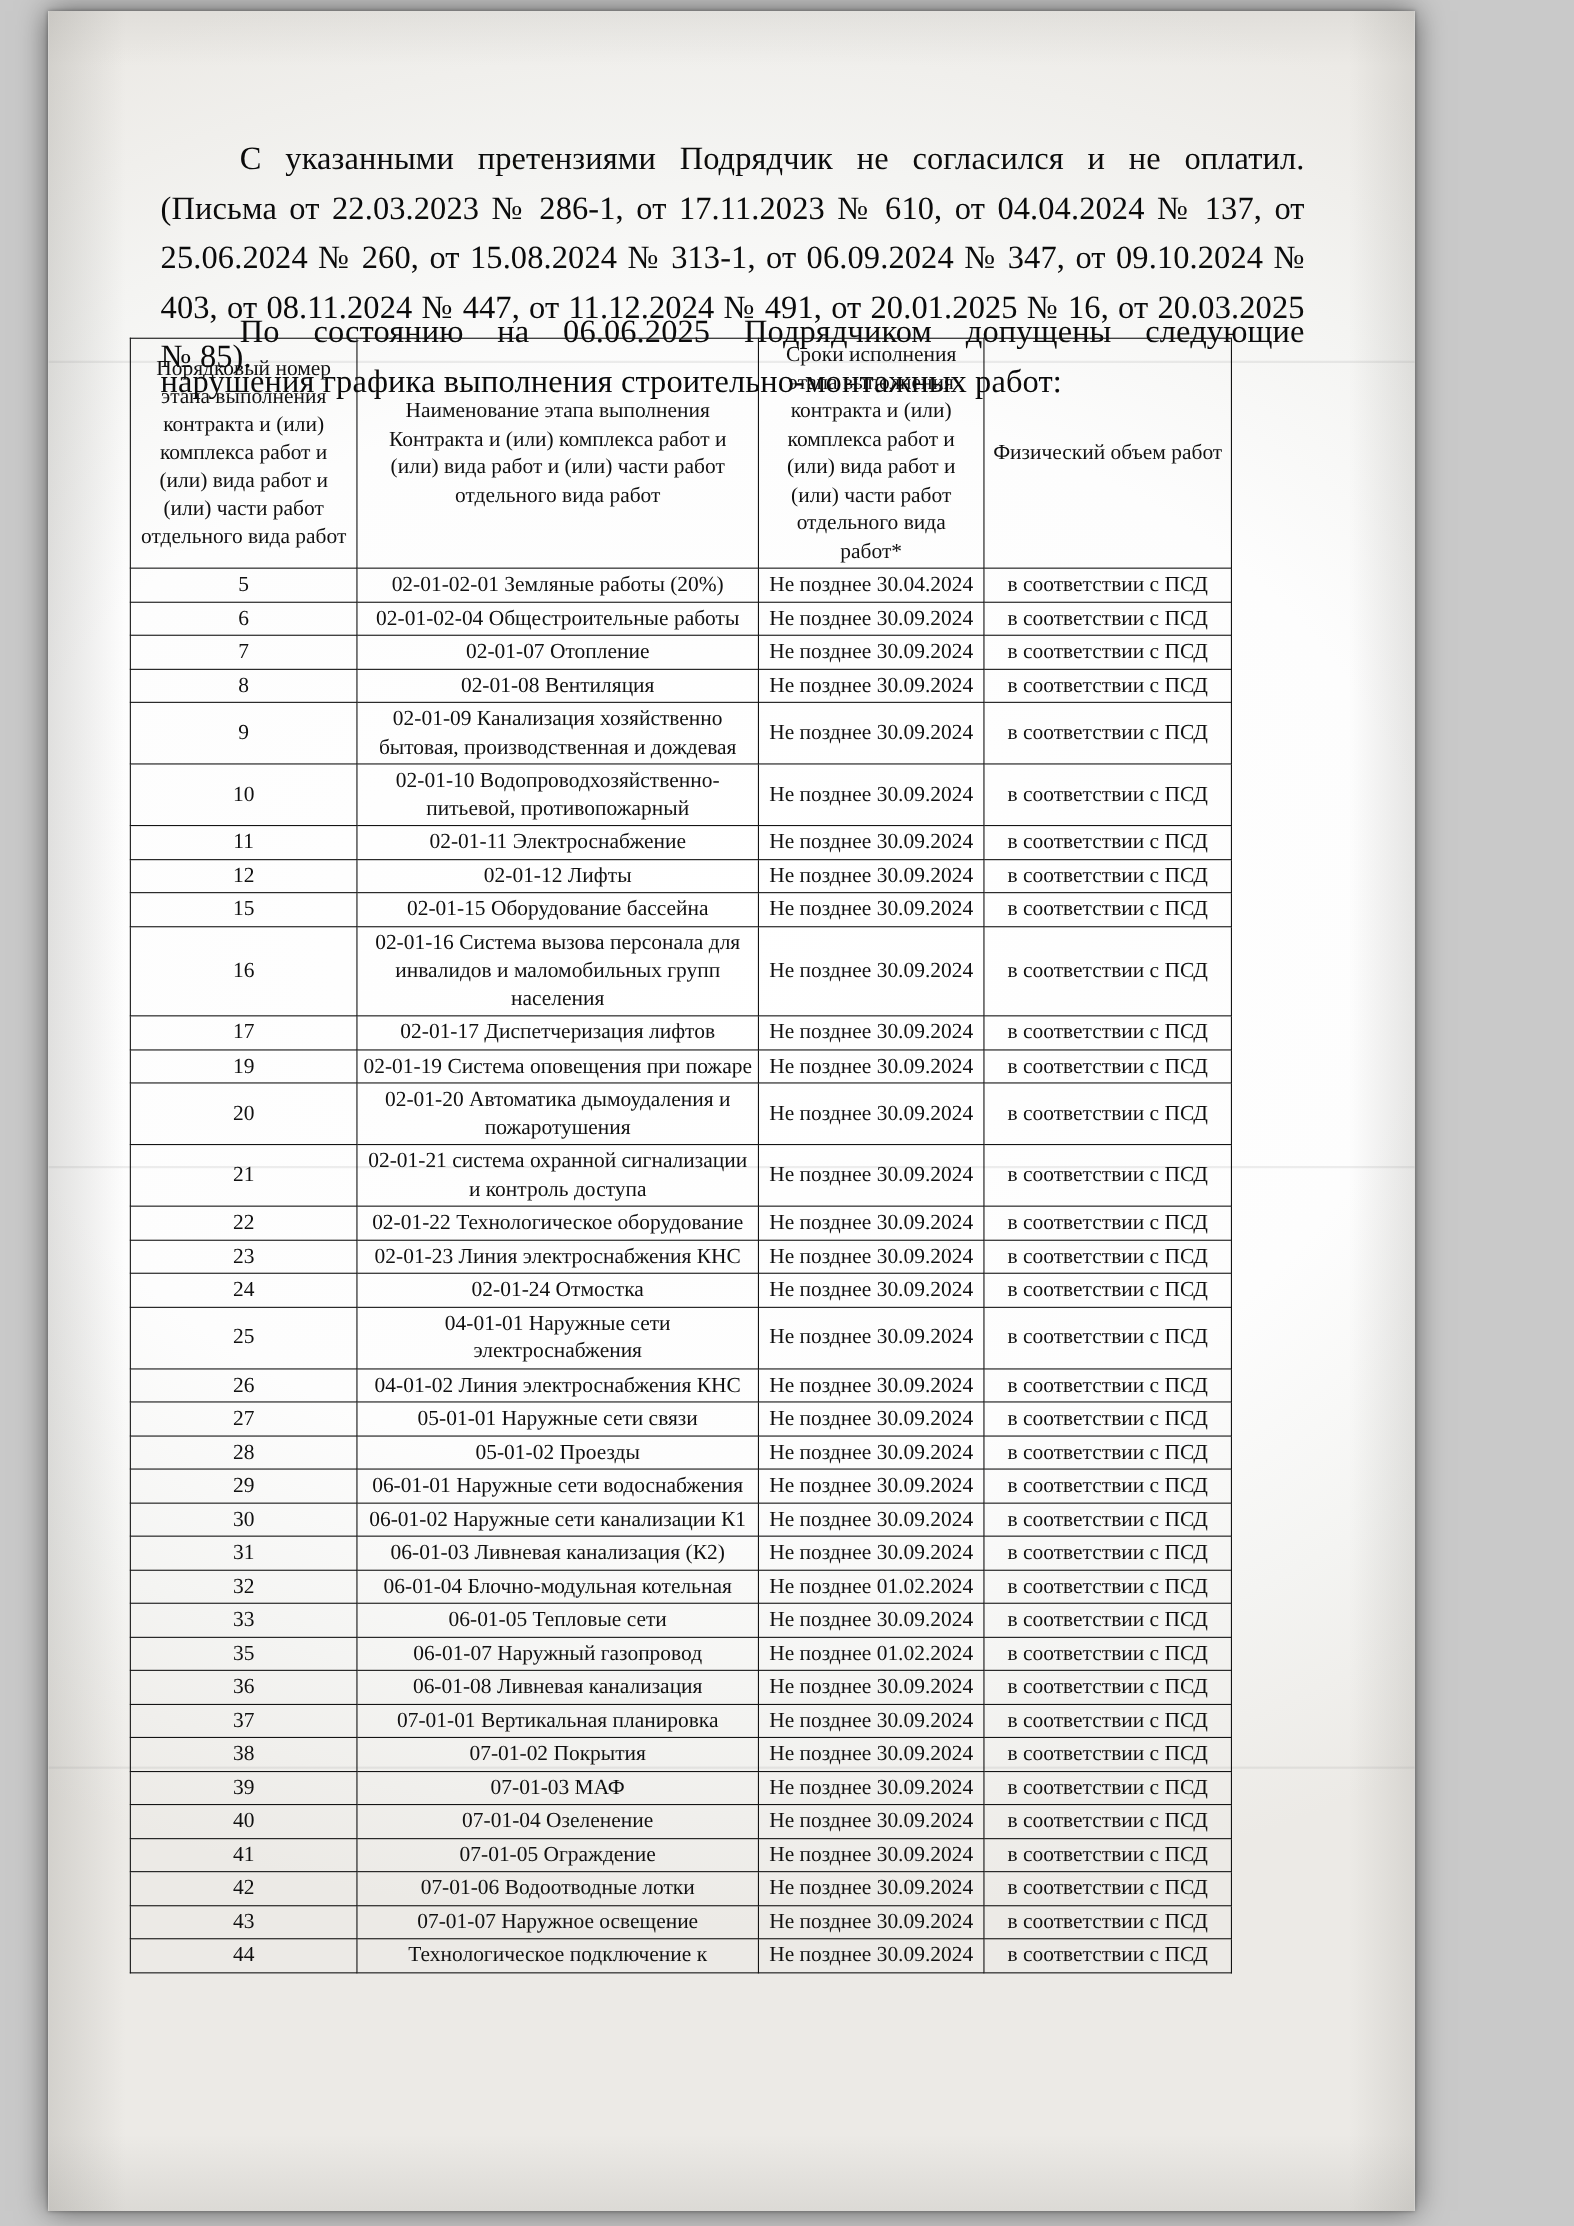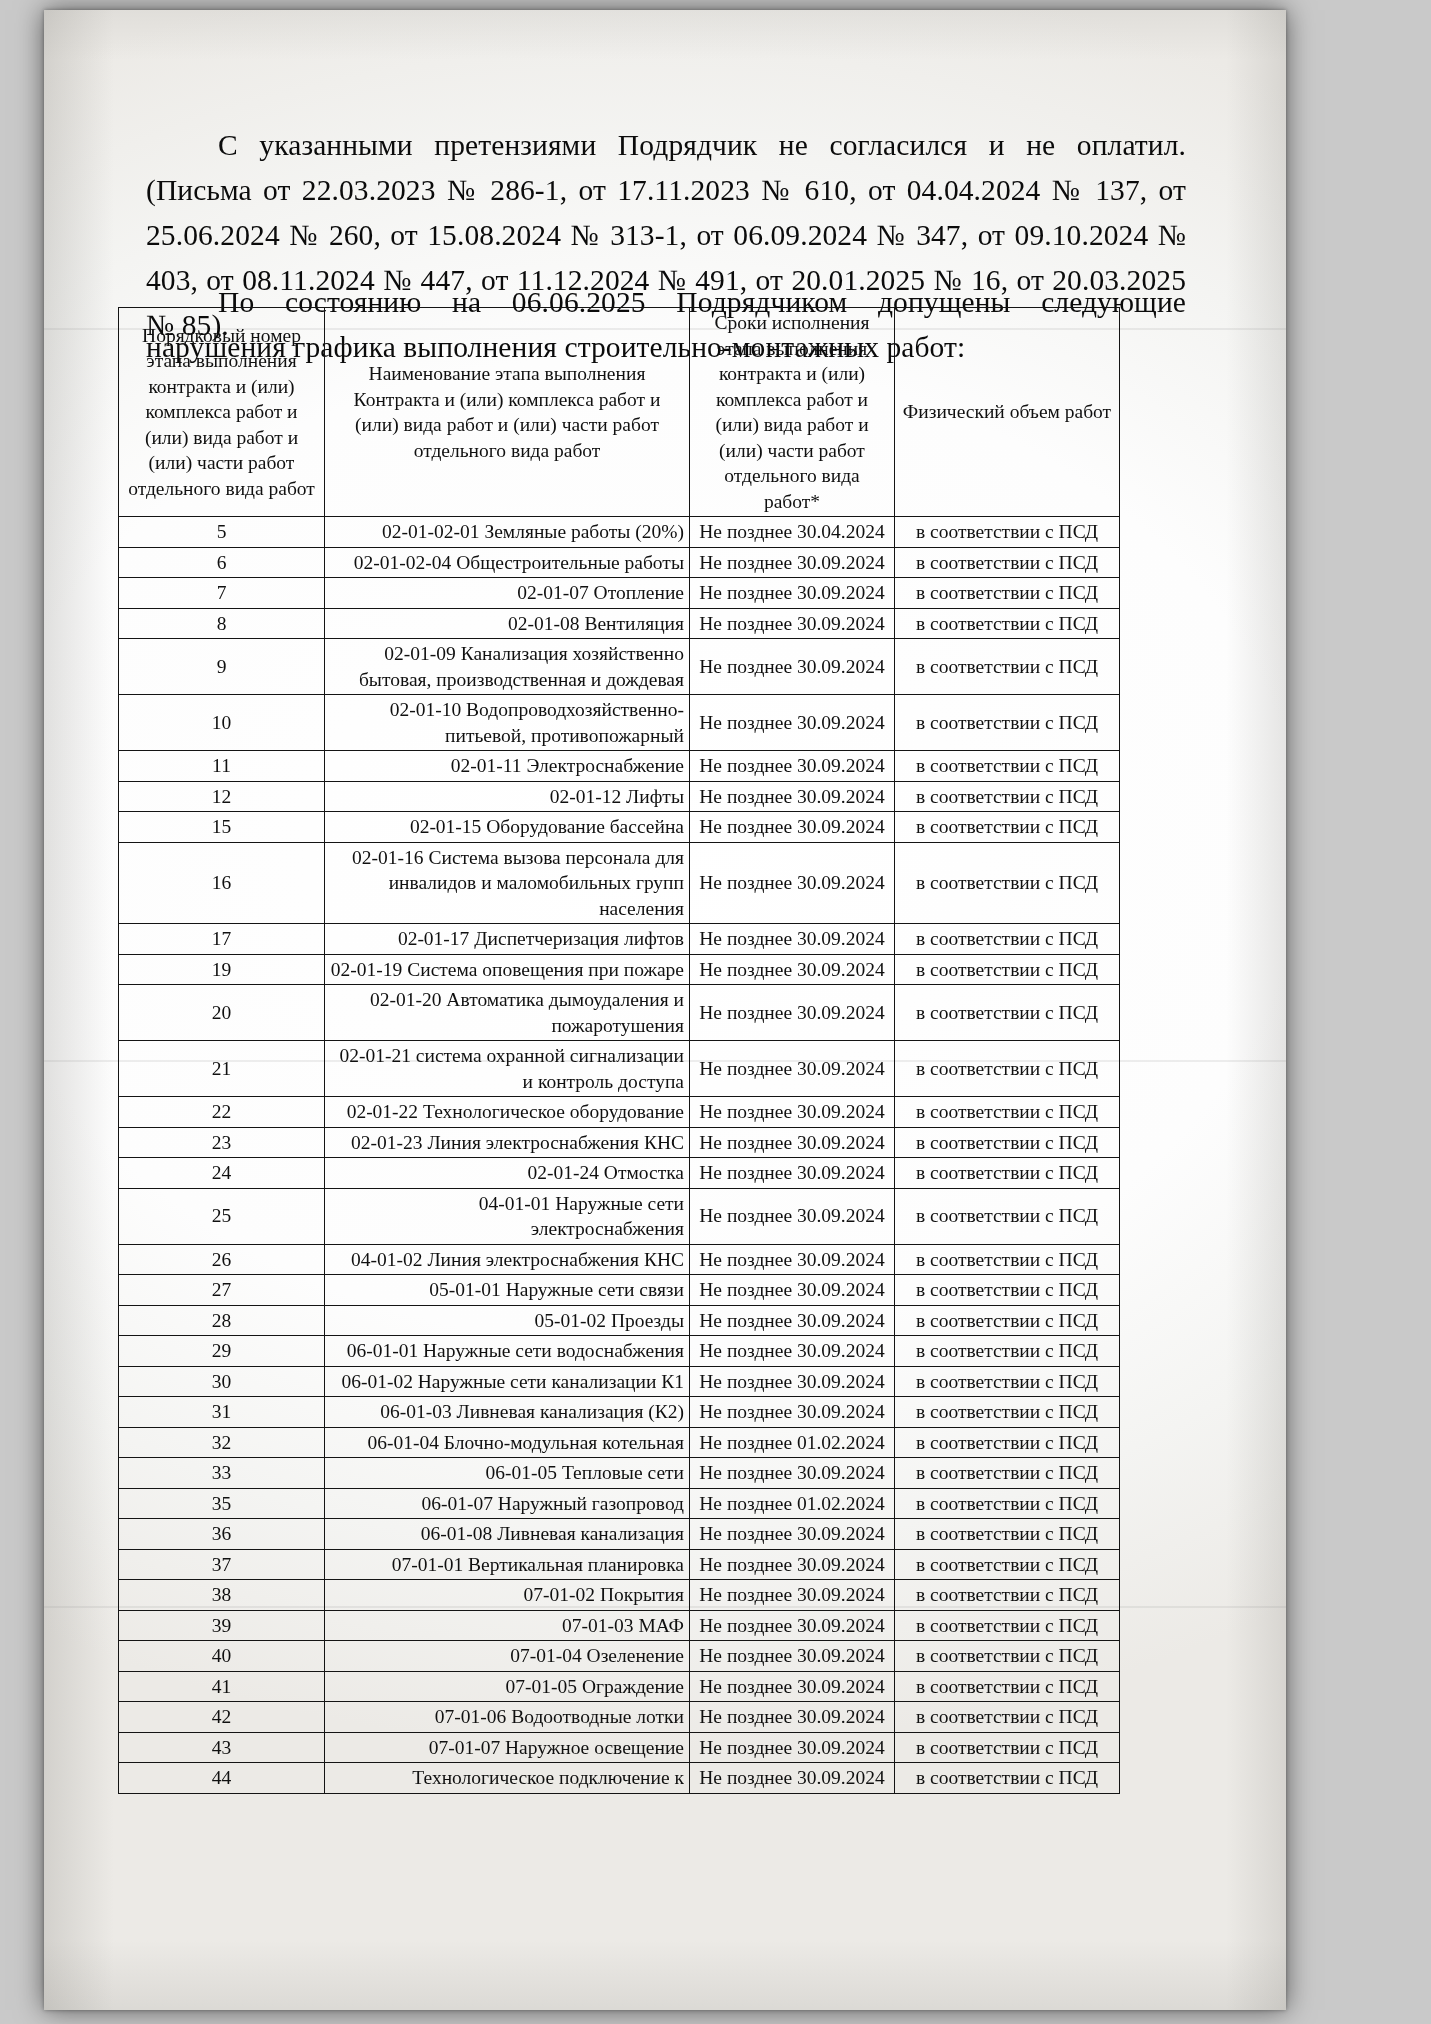--- a/index.html
+++ b/index.html
@@ -90,21 +90,21 @@
   col.c3 { width: 205px; }
   col.c4 { width: 225px; }
 
   td.hd {
     text-align: center;
     vertical-align: top;
     padding-top: 5px;
     line-height: 26px;
   }
   td.num  { text-align: center; }
-  td.name { text-align: right; padding-left: 9px; }
+  td.name { text-align: center; padding-left: 9px; }
   td.term { text-align: center; }
   td.vol  { text-align: center; }
 
   .r2 { line-height: 40px; }
 
   
   .band {
     position: absolute;
     left: 0; width: 1375px; height: 2px;
     background: rgba(150,150,150,0.16);

